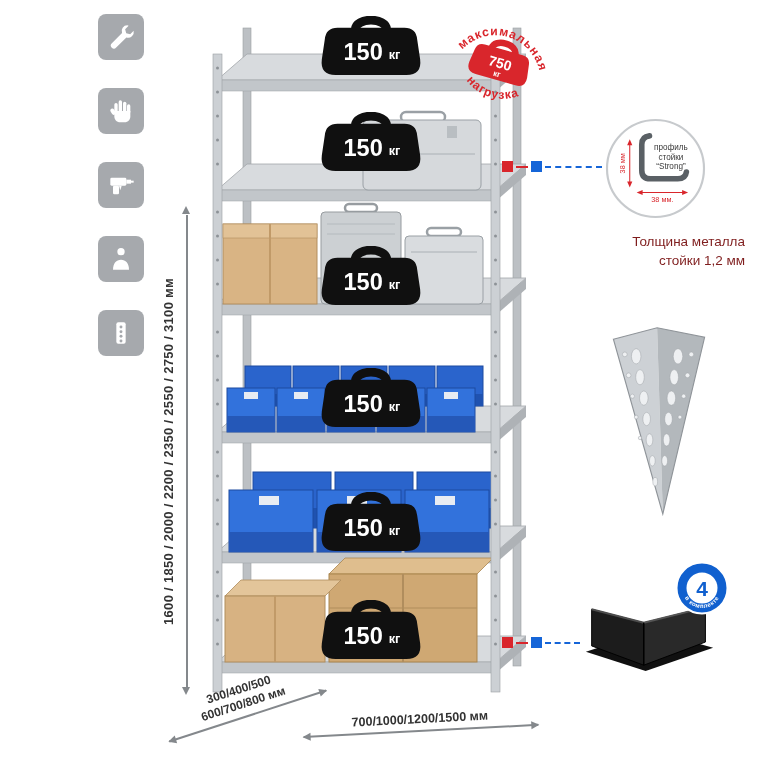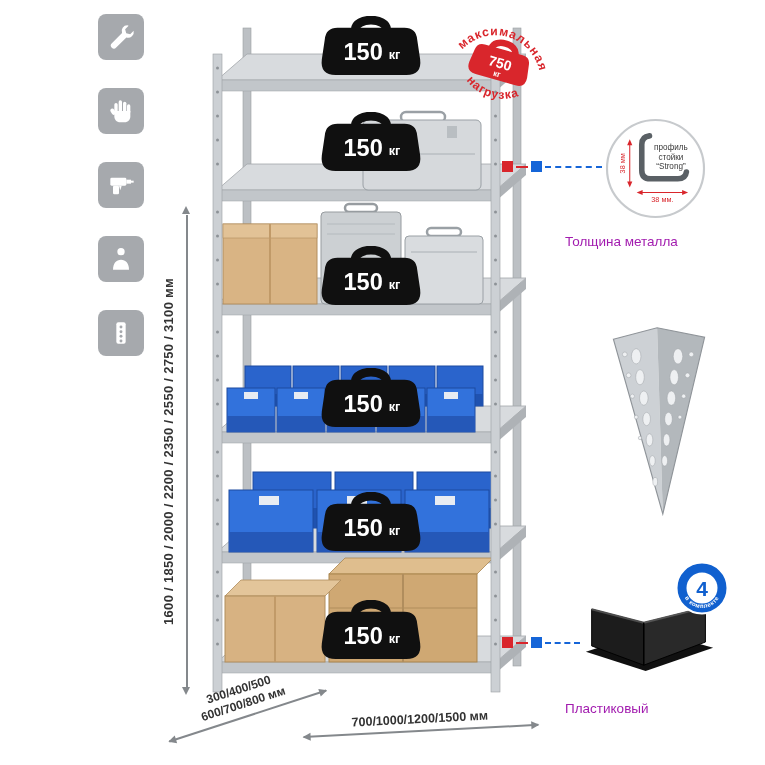--- a/index.html
+++ b/index.html
@@ -42,21 +42,21 @@
   
   .marker{position:absolute;width:11px;height:11px;z-index:2;}
   .marker.red{background:#d9262c;}
   .marker.blue{background:#1565d8;}
   .dash{position:absolute;height:0;z-index:2;}
   .dash.red{border-top:2px dashed #d9262c;}
   .dash.blue{border-top:2px dashed #1565d8;}
 
   
   .profile-circle{position:absolute;left:604px;top:117px;width:103px;height:103px;}
-  .caption{position:absolute;text-align:left;font-size:13.5px;color:#a21caf;line-height:1.4;}
+  .caption{position:absolute;text-align:right;font-size:13.5px;color:#7f1d1d;line-height:1.4;}
   .caption span{display:block;}
   .post-illustration{position:absolute;left:602px;top:310px;width:114px;height:218px;}
   .foot-illustration{position:absolute;left:582px;top:584px;width:135px;height:92px;}
   .foot-badge{position:absolute;left:674px;top:560px;width:56px;height:56px;z-index:5;}
 
   
   .depth-dim{position:absolute;left:142px;top:682px;width:200px;transform:rotate(-18deg);
              text-align:center;font-weight:700;font-size:12px;color:#333;line-height:1.25;}
   .width-dim{position:absolute;left:300px;top:712px;width:240px;transform:rotate(-3deg);
              text-align:center;font-weight:700;font-size:12.5px;color:#333;}
@@ -394,20 +394,21 @@
     <line x1="44" y1="88" x2="92" y2="88" stroke="#d9262c" stroke-width="1.2"></line>
     <polygon points="38,88 45,85 45,91" fill="#d9262c"></polygon>
     <polygon points="98,88 91,85 91,91" fill="#d9262c"></polygon>
     <text x="68" y="99" font-size="8.5" fill="#d9262c" text-anchor="middle">38 мм.</text>
     <text x="78" y="39" font-size="9.5" fill="#3a3a3a" text-anchor="middle">профиль</text>
     <text x="78" y="50" font-size="9.5" fill="#3a3a3a" text-anchor="middle">стойки</text>
     <text x="78" y="61" font-size="9.5" fill="#3a3a3a" text-anchor="middle">“Strong”</text>
   </svg>
   <div class="caption" style="left:565px;top:233px;width:180px">
     <span>Толщина металла</span>
+    <span>стойки 1,2 мм</span>
   </div>
 
   <svg class="post-illustration" viewBox="0 0 120 220">
     <polygon points="12,26 58,14 64,210" fill="#cdd1d5"></polygon>
     <polygon points="58,14 108,24 64,210" fill="#b3b8bc"></polygon>
     <polygon points="12,26 58,14 108,24 64,210" fill="none" stroke="#8f9499" stroke-width="1.2"></polygon>
     <g fill="#eef0f2" stroke="#9da2a6" stroke-width="0.5">
       <ellipse cx="36" cy="44" rx="5" ry="8"></ellipse>
         <ellipse cx="40" cy="66" rx="4.5" ry="8"></ellipse>
       <ellipse cx="44" cy="88" rx="4.5" ry="7.5"></ellipse>
@@ -446,21 +447,20 @@
         <path id="footArc" d="M 9 33 A 19.5 19.5 0 0 0 47 33"></path>
       </defs>
     <circle cx="28" cy="28" r="25.5" fill="#1060cf" stroke="#ffffff" stroke-width="2"></circle>
     <circle cx="28" cy="28" r="15.5" fill="#ffffff"></circle>
     <text x="28" y="35.5" font-size="21" font-weight="700" fill="#1060cf" text-anchor="middle">4</text>
     <text font-size="6" font-weight="700" fill="#ffffff" letter-spacing="0.5" text-anchor="middle">
       <textPath href="#footArc" startOffset="50%">в комплекте</textPath>
     </text>
   </svg>
   <div class="caption" style="left:565px;top:700px;width:180px">
-    <span>Пластиковый</span>
   </div>
 
   <div class="depth-dim">
     <div>300/400/500</div>
     <div>600/700/800 мм</div>
     <div class="dim-line" style="width:165px">
       <div class="harr harr-l"></div>
       <div class="harr harr-r"></div>
     </div>
   </div>

